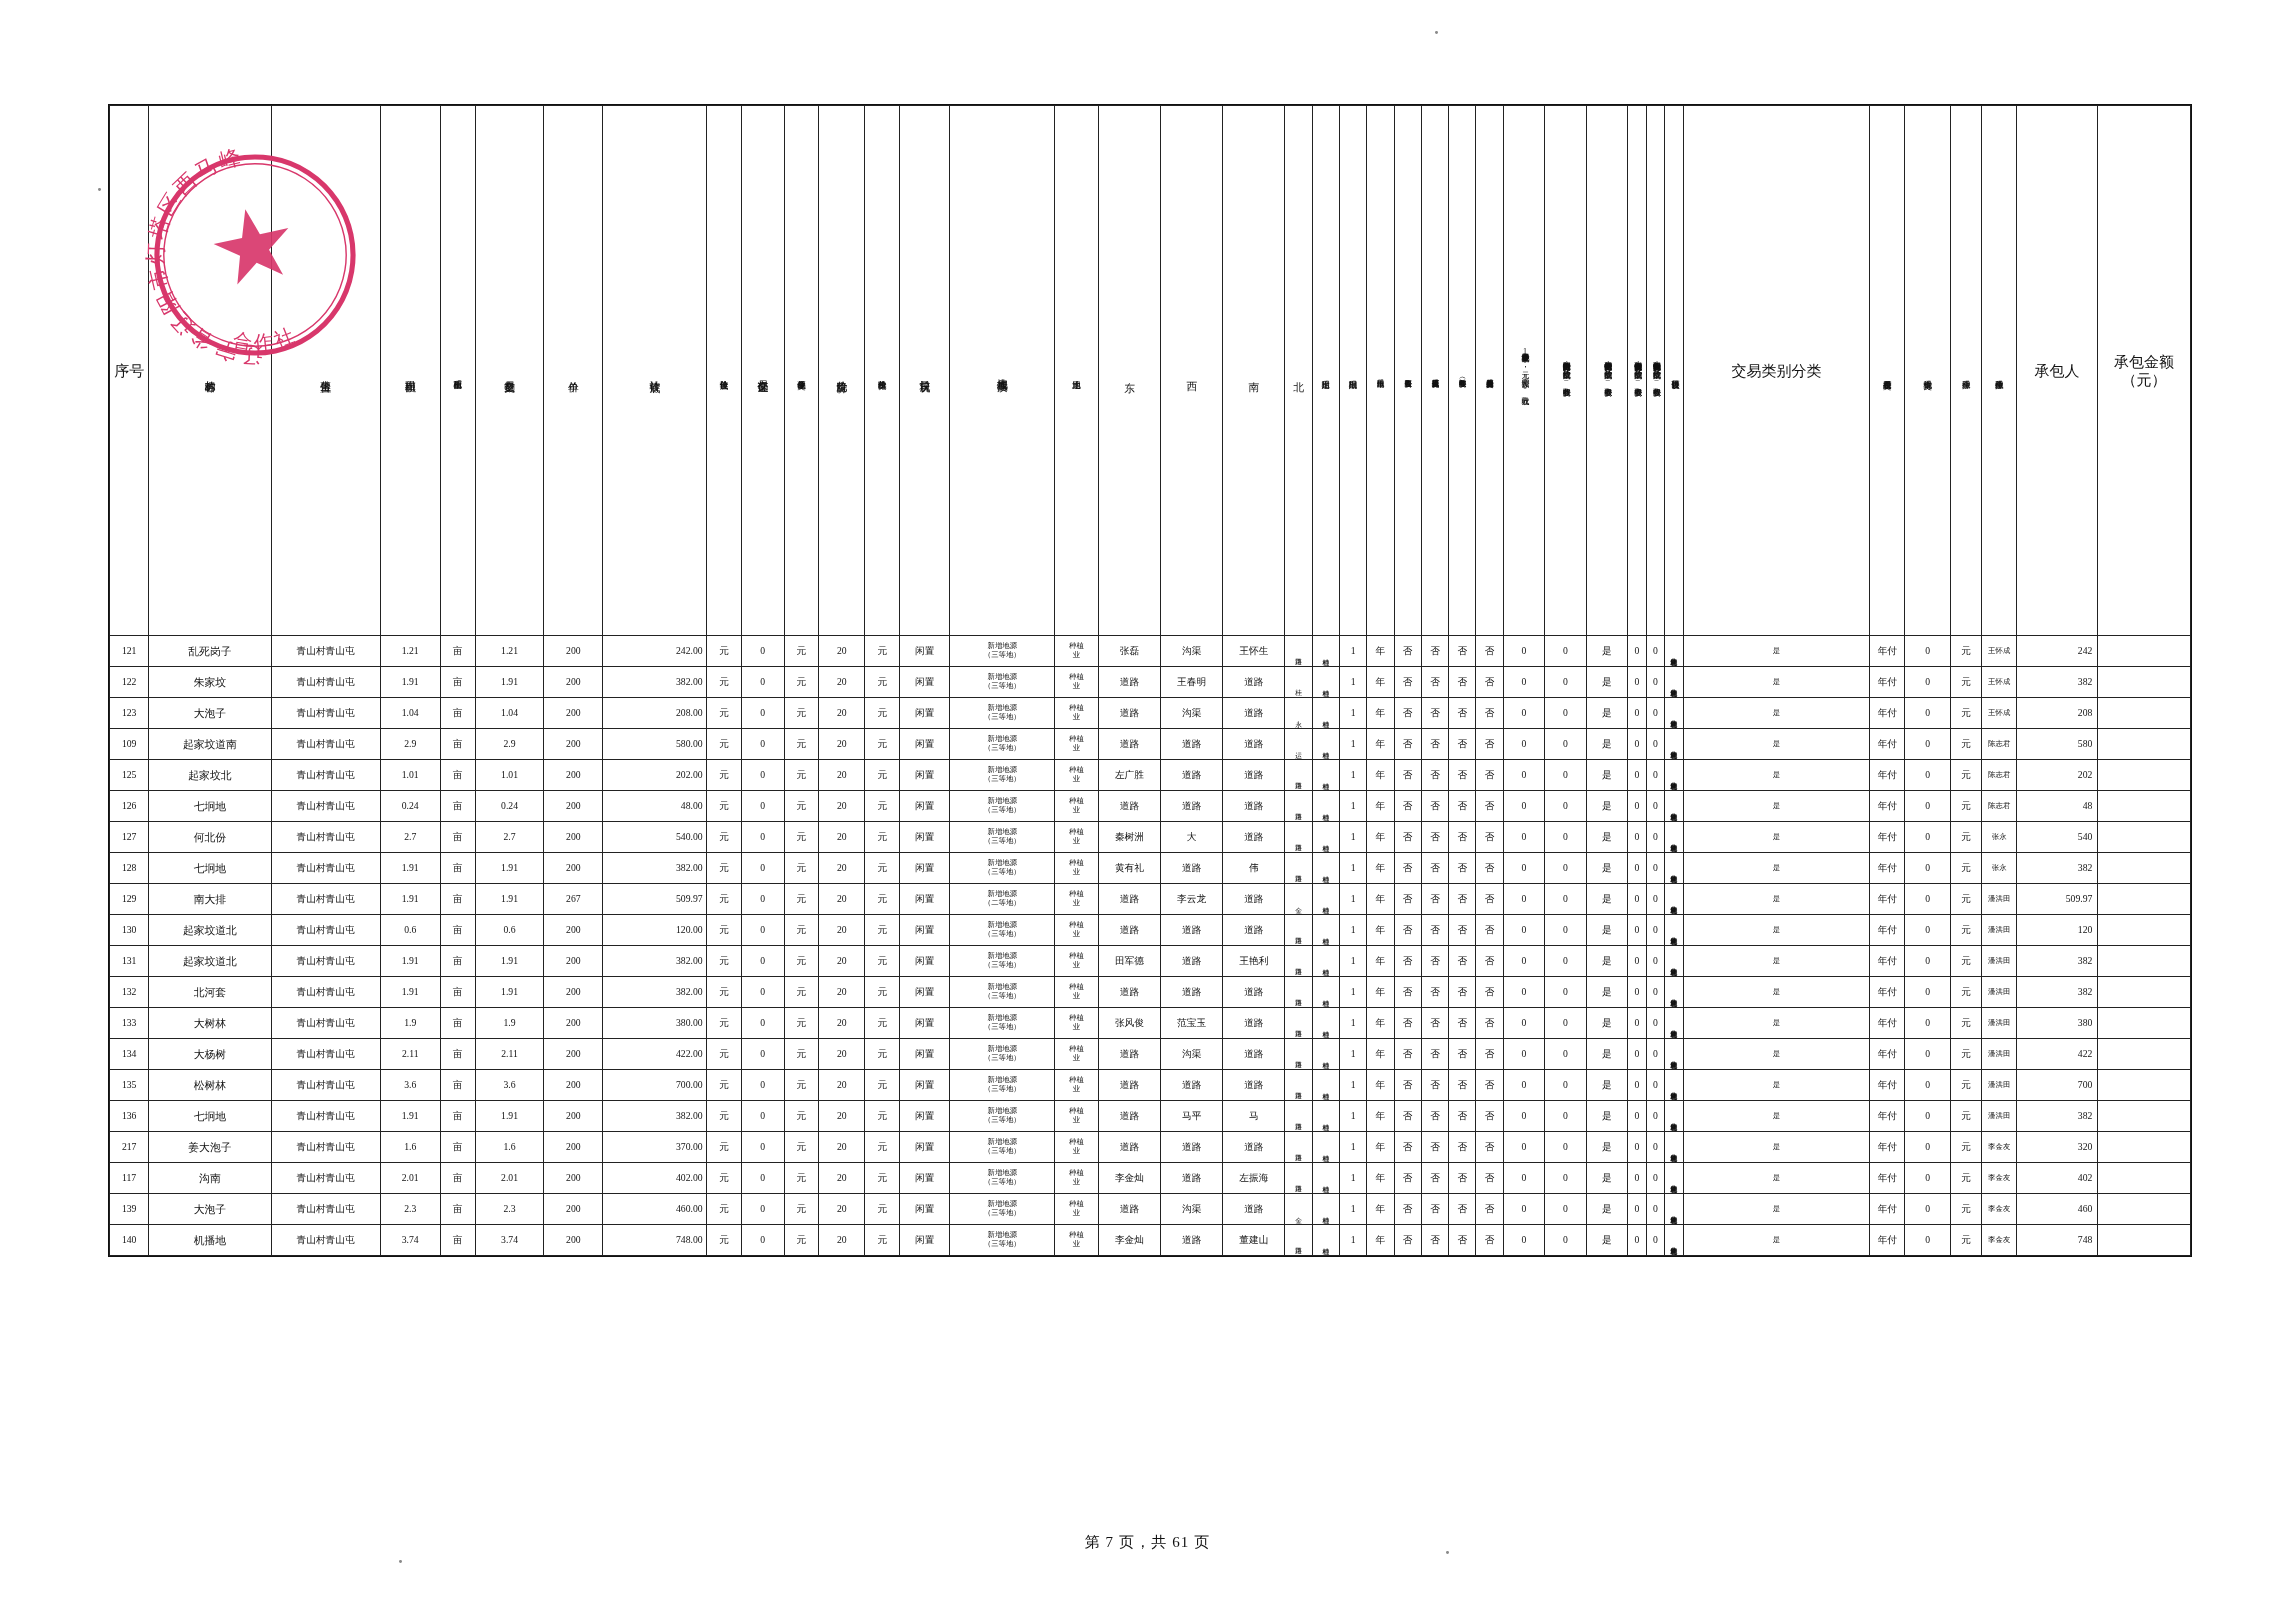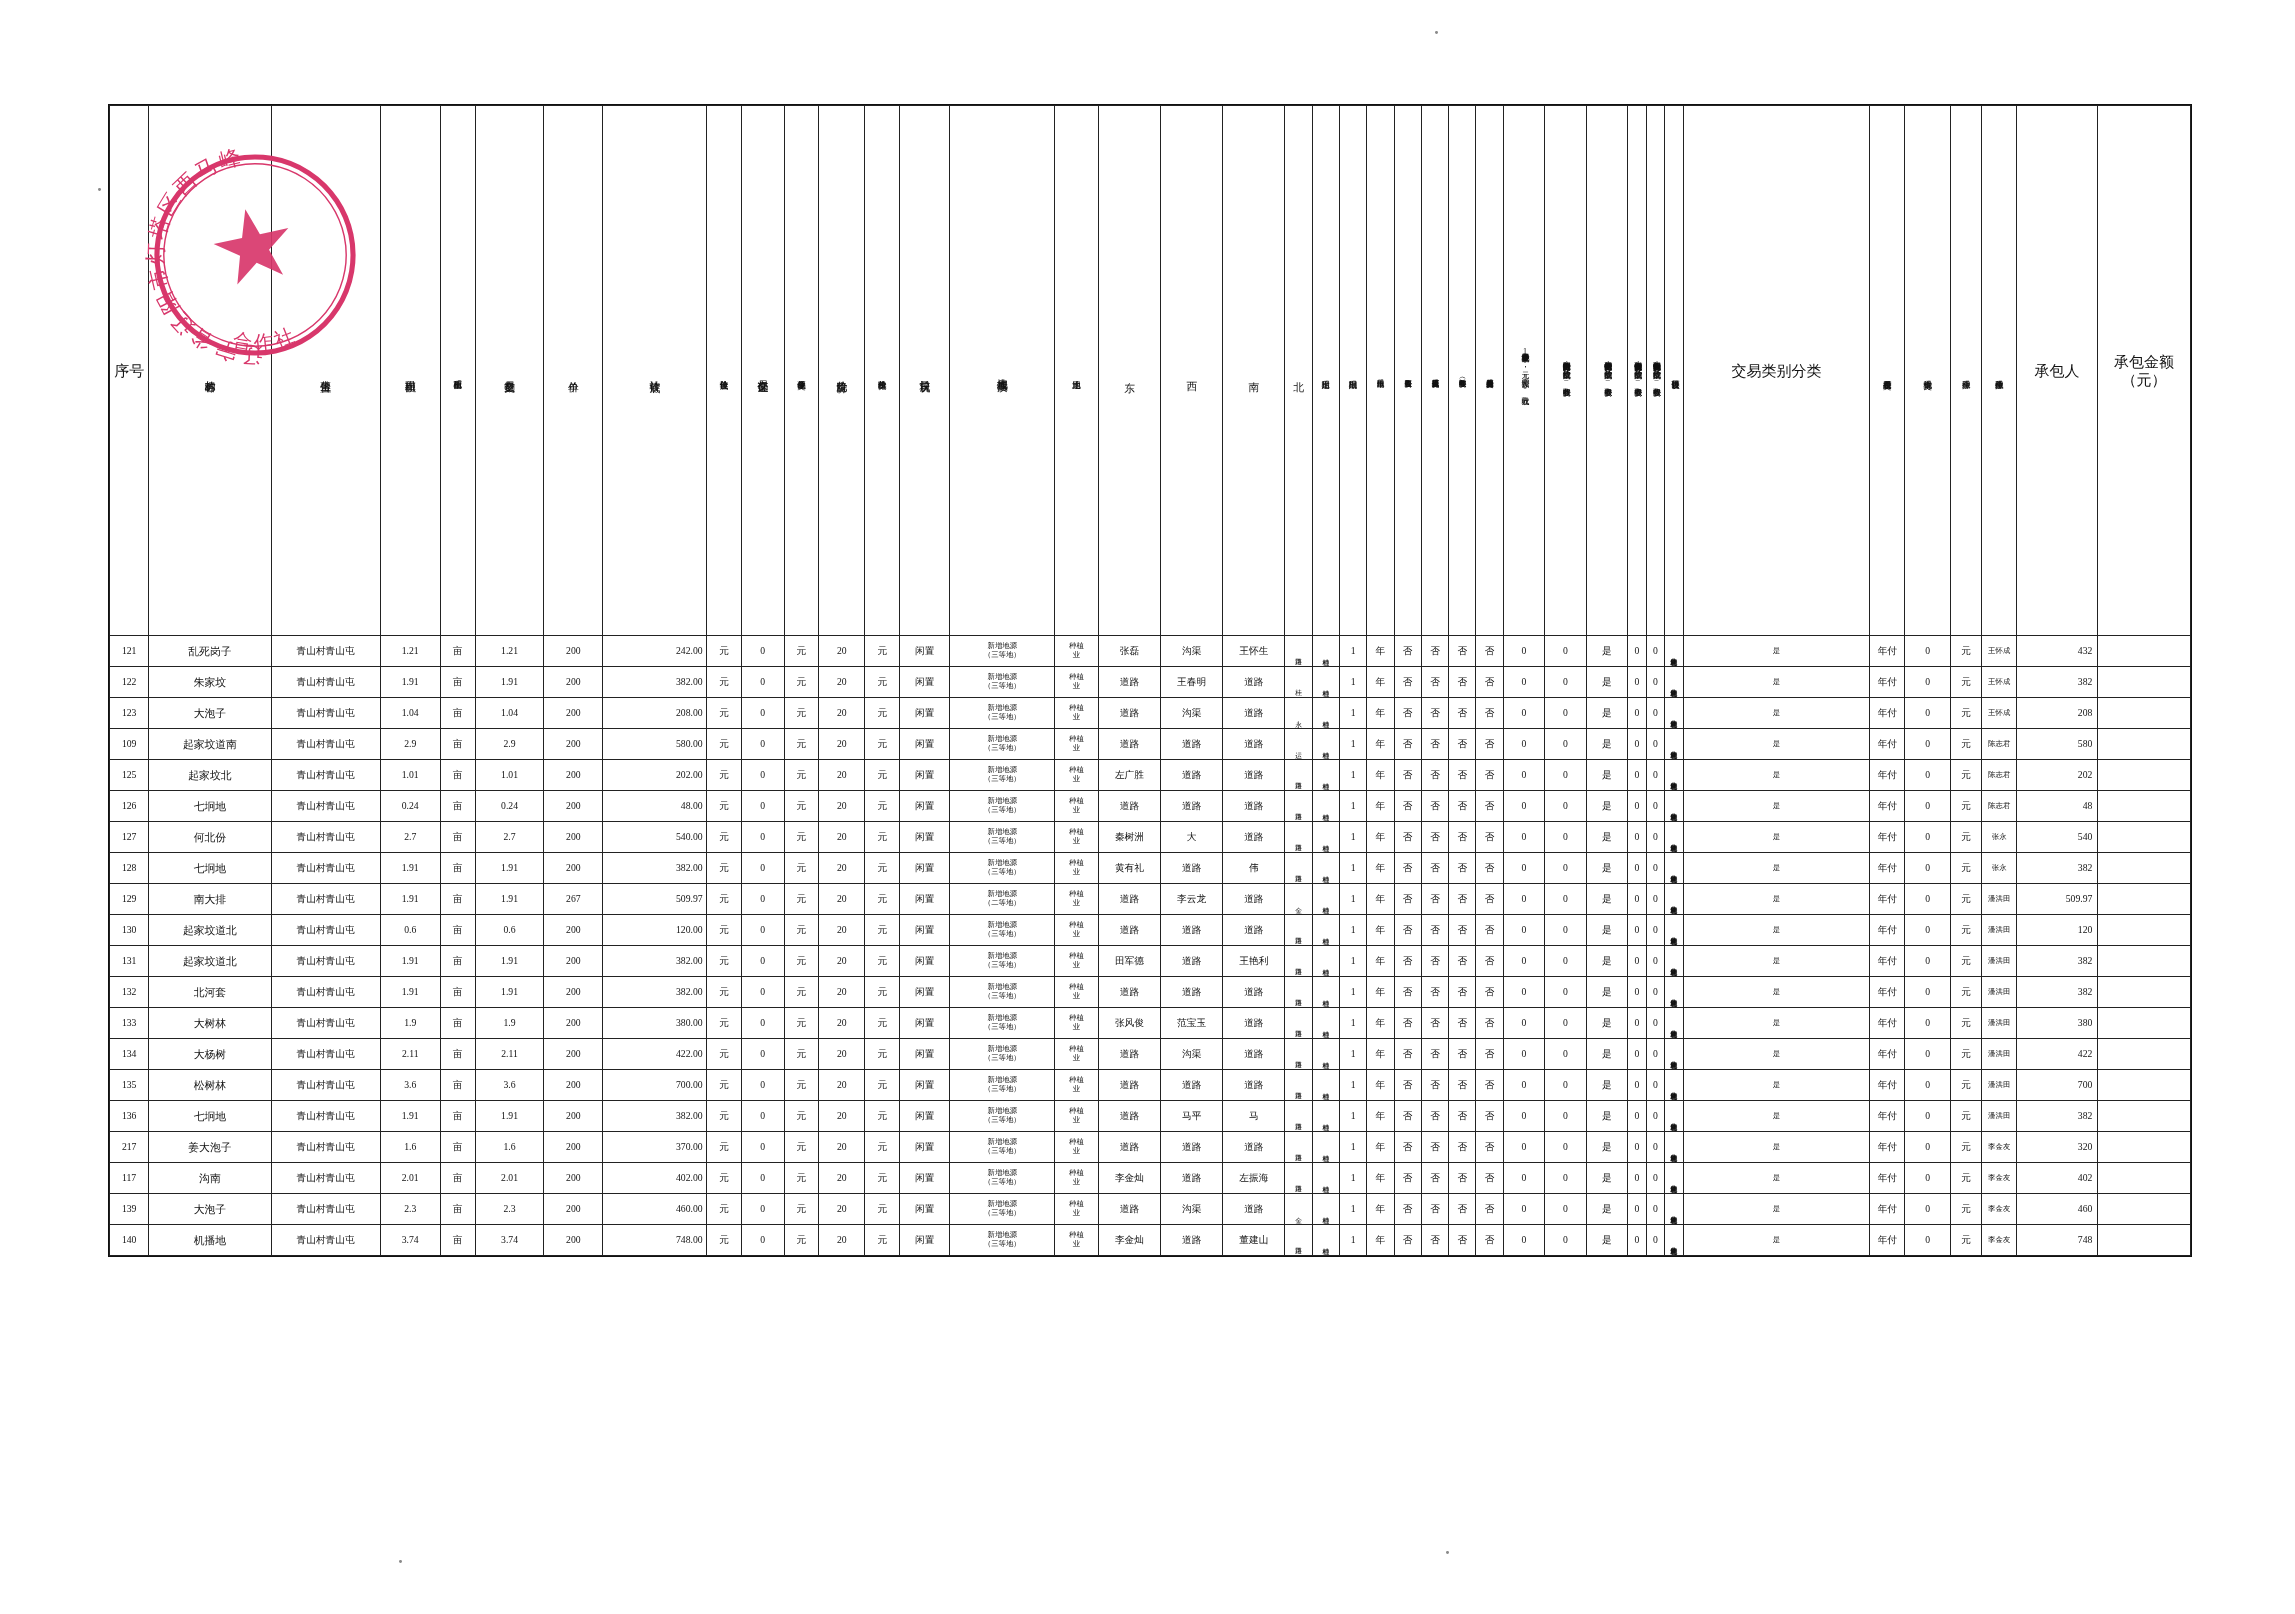--- a/index.html
+++ b/index.html
@@ -282,21 +282,21 @@
             <td>0</td>
             <td>是</td>
             <td>0</td>
             <td>0</td>
             <td class="vtxt"><span class="vcol">农村集体土地转让</span></td>
             <td class="tiny">是</td>
             <td>年付</td>
             <td>0</td>
             <td>元</td>
             <td class="tiny">王怀成</td>
-            <td class="rightnum">432</td>
+            <td class="rightnum">242</td>
             <td></td>
           </tr>
           <tr>
             <td>122</td>
             <td class="name">朱家坟</td>
             <td>青山村青山屯</td>
             <td>1.91</td>
             <td>亩</td>
             <td>1.91</td>
             <td>200</td>
@@ -1219,14 +1219,15 @@
           <textPath href="#sealArcTop" startOffset="4%">辽宁省辽阳市灯塔区西马峰镇青山村经济</textPath>
         </text>
         <path id="sealArcBot" d="M 70 290 A 150 150 0 0 0 330 290" fill="none"></path>
         <text fill="#d8376b" font-size="34" font-family="'Liberation Serif', serif" letter-spacing="6">
           <textPath href="#sealArcBot" startOffset="26%">合作社</textPath>
         </text>
       </g>
     </svg>
   </div>
 
+  <div class="footer">第 7 页，共 61 页</div>
 </div>
 
 
 </body></html>

